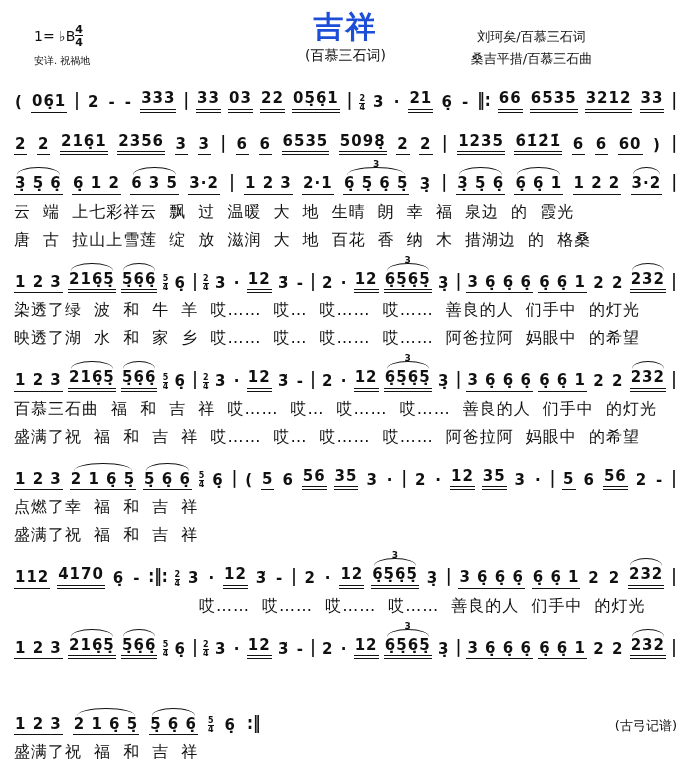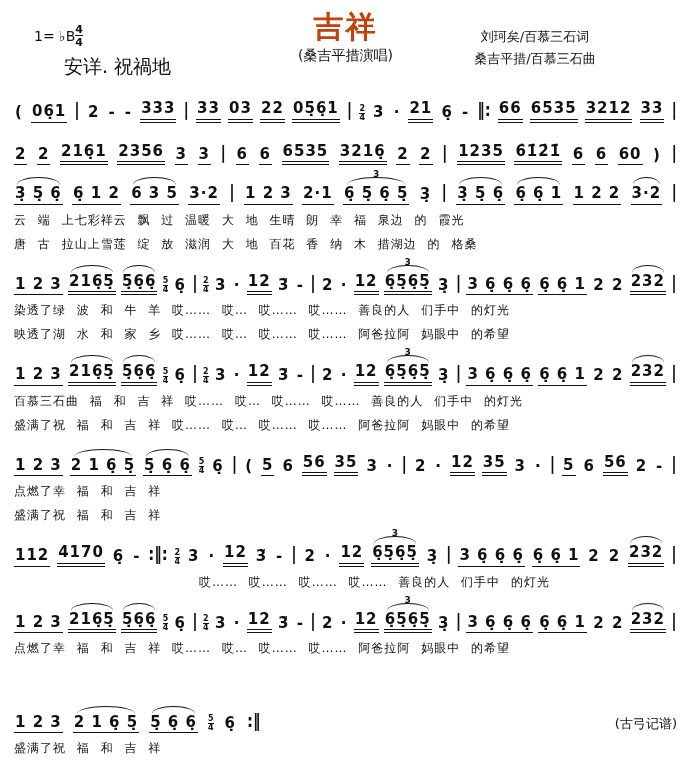--- a/index.html
+++ b/index.html
@@ -9,21 +9,21 @@
     color:#111;
   }
   .page{padding:10px 14px 0 14px;}
 
   
   .hdr{display:grid;grid-template-columns:1fr auto 1fr;align-items:flex-start;margin-bottom:10px;}
   .hdr-left{font-size:13px;padding-top:14px;padding-left:20px;white-space:nowrap;}
   .keyline{display:flex;align-items:center;gap:0;font-size:14px;}
   .meter{display:inline-flex;flex-direction:column;align-items:center;line-height:1;font-weight:bold;font-size:11px;}
   .meter .den{border-top:1px solid #111;padding-top:1px;}
-  .mood{margin-top:6px;font-size:19px;margin-left:30px;}
+  .mood{margin-top:6px;font-size:10px;}
   .hdr-center{text-align:center;}
   .title{font-size:30px;font-weight:bold;color:#8b0000;letter-spacing:2px;line-height:1.1;}
   .subtitle{font-size:14px;margin-top:4px;}
   .hdr-right{font-size:13px;text-align:center;padding-top:16px;line-height:1.7;white-space:nowrap;}
 
   
   .system{margin-bottom:6px;}
   .mrow{
     display:flex;align-items:flex-end;justify-content:space-between;
     font-weight:bold;font-size:15px;margin-top:20px;white-space:nowrap;
@@ -36,42 +36,42 @@
     content:"";position:absolute;left:6%;right:6%;top:-8px;height:7px;
     border-top:1.4px solid #111;border-radius:50% 50% 0 0/100% 100% 0 0;
   }
   .trilabel{
     position:absolute;top:-15px;left:50%;transform:translateX(-50%);
     font-size:9px;font-weight:bold;letter-spacing:0;
   }
   .bar{font-weight:bold;letter-spacing:0;padding:0 0 2px 0;transform:scaleY(1.15);transform-origin:bottom;}
   .ts{display:inline-flex;flex-direction:column;align-items:center;line-height:1;
       font-size:8px;font-weight:bold;transform:translateY(-1px);}
-  .lyrics{font-size:12px;margin-top:7px;letter-spacing:1px;word-spacing:6px;white-space:nowrap;}
+  .lyrics{font-size:16px;margin-top:7px;letter-spacing:1px;word-spacing:6px;white-space:nowrap;}
   .sysnote{margin-left:auto;font-weight:normal;font-size:13px;align-self:center;padding-left:20px;margin-top:38px;}
 </style>
 </head>
 <body>
 
 <div class="page">
 
   <div class="hdr">
     <div class="hdr-left">
       <div class="keyline">
         <span>1= ♭B</span>
         <span class="meter">
           <span class="num">4</span>
           <span class="den">4</span>
         </span>
       </div>
       <div class="mood">安详. 祝禍地</div>
     </div>
     <div class="hdr-center">
-      <div class="title" style="color: #c2410c;">吉祥</div>
-      <div class="subtitle">(桑吉平措演唱)</div>
+      <div class="title" style="color: #1d4ed8;">吉祥</div>
+      <div class="subtitle">(百慕三石词)</div>
     </div>
     <div class="hdr-right">
       <div>刘珂矣/百慕三石词</div>
       <div>桑吉平措/百慕三石曲</div>
     </div>
   </div>
 
   <div>
       <div class="system">
         <div class="mrow">
@@ -110,21 +110,21 @@
           <span class="tk u1">2</span>
           <span class="tk u1">2</span>
           <span class="tk u2">216̣1</span>
           <span class="tk u2">2356</span>
           <span class="tk u1">3</span>
           <span class="tk u1">3</span>
           <span class="tk bar">|</span>
           <span class="tk u1">6</span>
           <span class="tk u1">6</span>
           <span class="tk u2">6535</span>
-          <span class="tk u2">3216̣</span>
+          <span class="tk u2">5098̣</span>
           <span class="tk u1">2</span>
           <span class="tk u1">2</span>
           <span class="tk bar">|</span>
           <span class="tk u2">1235</span>
           <span class="tk u2">6̇1̇2̇1̇</span>
           <span class="tk u1">6</span>
           <span class="tk u1">6</span>
           <span class="tk u1">60</span>
           <span class="tk">)</span>
           <span class="tk bar">|</span>
@@ -320,21 +320,20 @@
           <span class="tk u2 arc">6̣5̣6̣5̣<span class="trilabel">3</span></span>
           <span class="tk">3̣</span>
           <span class="tk bar">|</span>
           <span class="tk u1">3 6̣ 6̣ 6̣</span>
           <span class="tk u1">6̣ 6̣ 1</span>
           <span class="tk">2</span>
           <span class="tk">2</span>
           <span class="tk u2 arc">232</span>
           <span class="tk bar">|</span>
         </div>
-        <div class="lyrics">点燃了幸 福 和 吉 祥 哎…… 哎… 哎…… 哎…… 阿爸拉阿 妈眼中 的希望</div>
       </div>
       <div class="system">
         <div class="mrow short">
           <span class="tk u1">1 2 3</span>
           <span class="tk u1 arc">2 1 6̣ 5̣</span>
           <span class="tk u1 arc">5̣ 6̣ 6̣</span>
           <span class="ts">
             <span>5</span>
             <span style="border-top: 1px solid rgb(17, 17, 17);">4</span>
           </span>

